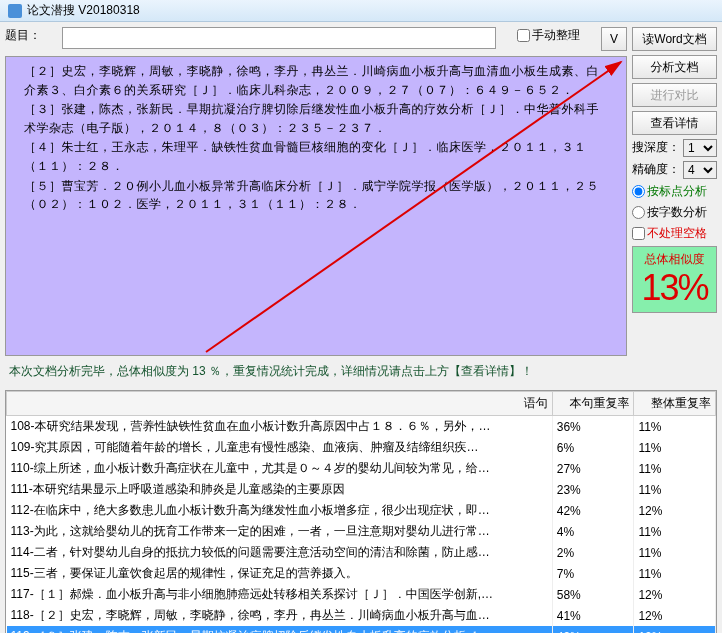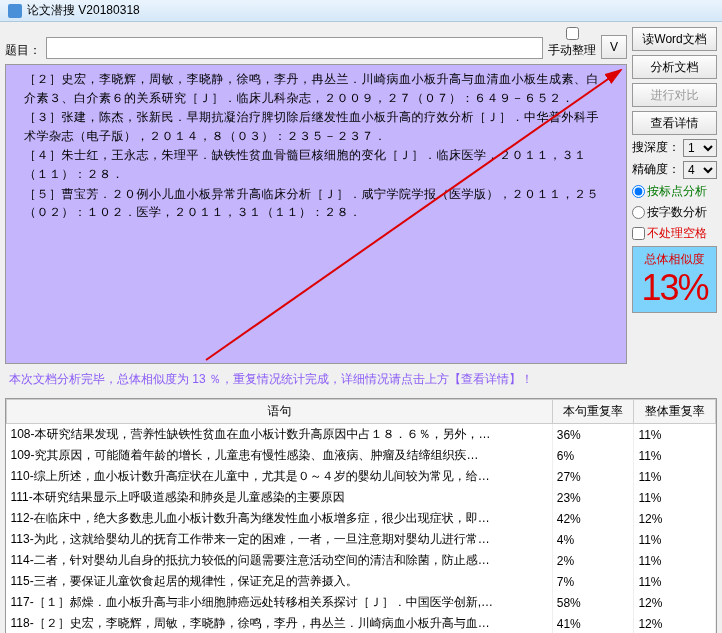--- a/index.html
+++ b/index.html
@@ -2,44 +2,44 @@
 <html><head>
 <meta charset="utf-8">
 <style>
 * { margin: 0; padding: 0; box-sizing: border-box; font-family: "SimSun", "Microsoft YaHei", sans-serif; }
 body { background: #f0f0f0; font-size: 12px; width: 722px; height: 633px; overflow: hidden; }
 .titlebar { background: linear-gradient(#eaf4fd, #d5e8f8); height: 22px; padding: 3px 8px; border-bottom: 1px solid #b0c8dd; display: flex; align-items: center; }
 .titlebar-icon { width: 14px; height: 14px; background: #4a90d9; margin-right: 5px; border-radius: 2px; }
 .main { display: flex; padding: 5px; gap: 5px; }
 .left-col { flex: 1; display: flex; flex-direction: column; gap: 5px; }
 .right-col { width: 85px; display: flex; flex-direction: column; gap: 4px; }
-.topic-row { display: flex; align-items: flex-end; gap: 5px; }
+.topic-row { display: flex; align-items: flex-start; gap: 21px; }
 .topic-input { flex: 1; height: 22px; border: 1px solid #999; padding: 2px 4px; background: #fff; }
-.checkbox-lbl { display: flex; align-items: center; gap: 2px; flex-direction: column; }
+.checkbox-lbl { display: flex; align-items: center; gap: 2px; }
 .btn { height: 24px; border: 1px solid #999; background: linear-gradient(#fdfdfd, #e8e8e8); font-size: 12px; cursor: pointer; padding: 0 4px; }
 .btn:disabled { color: #999; }
 .btn-sm { width: 26px; }
 .btn-side { width: 100%; }
 .content-box { border: 1px solid #999; background: #c4b5fd; padding: 5px 18px; height: 300px; line-height: 1.55; letter-spacing: 0.5px; overflow: hidden; position: relative; }
 .ref-line { margin-bottom: 1px; }
 .arrow-svg { position: absolute; top: 0; right: 0; pointer-events: none; }
-.status-line { color: #8b5cf6; padding: 2px 4px; }
+.status-line { color: #14532d; padding: 2px 4px; }
 .setting-row { display: flex; gap: 3px; font-size: 12px; }
 .setting-row select { width: 34px; height: 18px; border: 1px solid #888; font-size: 12px; }
 .radio-row { display: flex; align-items: center; gap: 2px; font-size: 12px; }
 .radio-row input { margin: 0; }
 .radio-row.sel { color: #007700; }
 .radio-row.unsel { color: #000; }
 .chk-row { color: #d00; display: flex; align-items: center; gap: 2px; }
-.similarity-box { border: 1px solid #999; background: #7dd3fc; padding: 4px; text-align: center; }
+.similarity-box { border: 1px solid #999; background: #86efac; padding: 4px; text-align: center; }
 .similarity-lbl { color: #d00; font-size: 12px; }
 .similarity-val { color: #d00; font-size: 36px; font-weight: normal; line-height: 1.1; letter-spacing: -2px; }
 .table-wrap { border: 1px solid #999; margin: 3px 5px 0 5px; background: #fff; }
 .tbl { width: 100%; border-collapse: collapse; table-layout: fixed; }
-.tbl th { text-align: center; border: 1px solid #ccc; padding: 3px 4px; background: #f5f5f5; font-weight: normal; font-size: 12px; }
+.tbl th { text-align: right; border: 1px solid #ccc; padding: 3px 4px; background: #f5f5f5; font-weight: normal; font-size: 12px; }
 .tbl td { border-right: 1px solid #eee; padding: 2px 4px; font-size: 12px; white-space: nowrap; overflow: hidden; text-overflow: clip; }
 .tbl .col-sent { width: 535px; }
 .tbl .col-r1 { width: 80px; }
 .tbl .col-r2 { width: 80px; }
 .tbl tr.selected td { background: #3399ff; color: #fff; }
 </style>
 </head>
 <body>
 
 <div class="titlebar">

